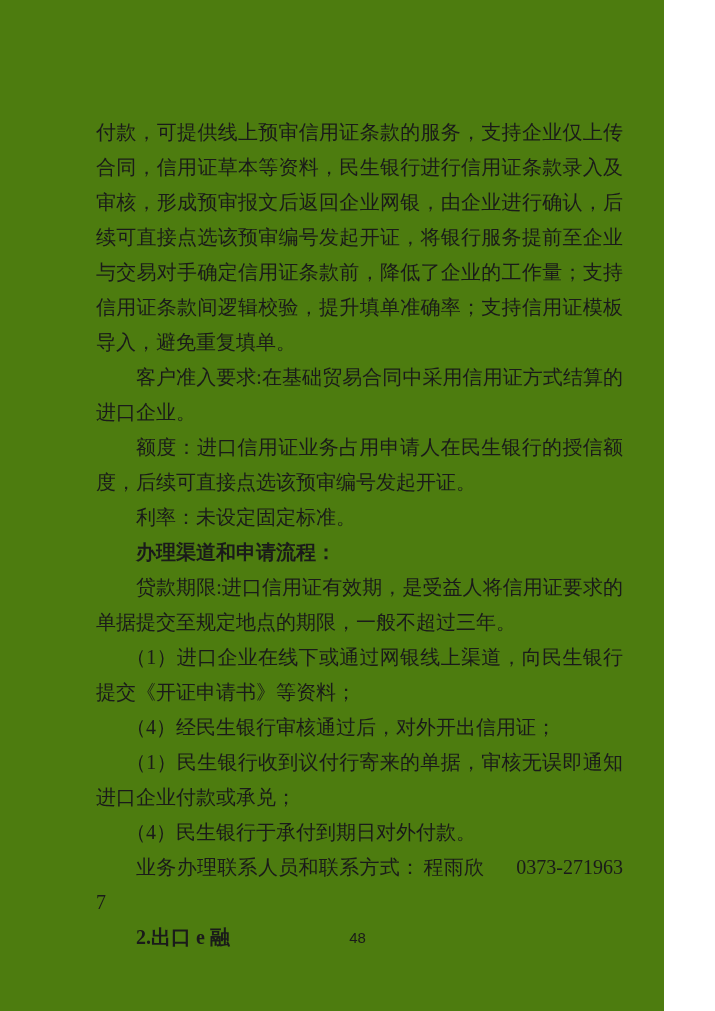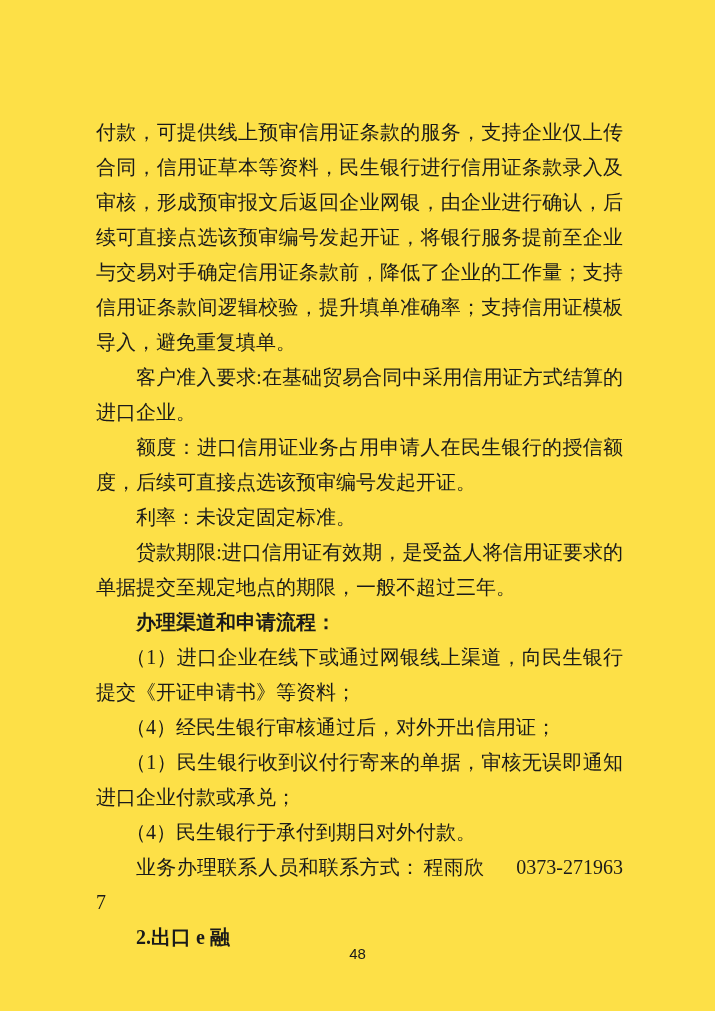--- a/index.html
+++ b/index.html
@@ -12,23 +12,23 @@
     height: 1011px;
     position: relative;
     font-family: "Liberation Serif", "DejaVu Serif", serif;
     color: #1a1a1a;
     overflow: hidden;
   }
   .page {
     position: absolute;
     left: 0;
     top: 0;
-    width: 715px;
+    width: 664px;
     height: 1011px;
-    background: #fde047;
+    background: #4d7c0f;
   }
   .content {
     position: absolute;
     left: 96px;
     top: 115px;
     width: 527px;
   }
   .para {
     margin: 0;
     font-size: 20px;
@@ -46,40 +46,39 @@
   .pageno {
     position: absolute;
     top: 928px;
     left: 0;
     width: 715px;
     text-align: center;
     font-size: 15px;
     line-height: 20px;
     color: #1a1a1a;
     font-family: "Liberation Sans", "DejaVu Sans", sans-serif;
-    margin-top: 16px;
   }
 </style>
 </head>
 <body>
 
 <div class="page">
   <div class="content">
 
     <p class="para"><span>付款，可提供线上预审信用证条款的服务，支持企业仅上传合同，信用证草本等资料，民生银行进行信用证条款录入及审核，形成预审报文后返回企业网银，由企业进行确认，后续可直接点选该预审编号发起开证，将银行服务提前至企业与交易对手确定信用证条款前，降低了企业的工作量；支持信用证条款间逻辑校验，提升填单准确率；支持信用证模板导入，避免重复填单。</span></p>
 
     <p class="para indent"><b>客户准入要求:</b><span>在基础贸易合同中采用信用证方式结算的进口企业。</span></p>
 
     <p class="para indent"><b>额度：</b><span>进口信用证业务占用申请人在民生银行的授信额度，后续可直接点选该预审编号发起开证。</span></p>
 
     <p class="para indent"><b>利率：</b><span>未设定固定标准。</span></p>
 
+    <p class="para indent bold"><span>办理渠道和申请流程：</span></p>
+
     <p class="para indent"><b>贷款期限:</b><span>进口信用证有效期，是受益人将信用证要求的单据提交至规定地点的期限，一般不超过三年。</span></p>
-
-    <p class="para indent bold"><span>办理渠道和申请流程：</span></p>
 
     <p class="para list-indent"><span>（1）进口企业在线下或通过网银线上渠道，向民生银行提交《开证申请书》等资料；</span></p>
 
     <p class="para list-indent"><span>（4）经民生银行审核通过后，对外开出信用证；</span></p>
 
     <p class="para list-indent"><span>（1）民生银行收到议付行寄来的单据，审核无误即通知进口企业付款或承兑；</span></p>
 
     <p class="para list-indent"><span>（4）民生银行于承付到期日对外付款。</span></p>
 
     <p class="para indent"><b>业务办理联系人员和联系方式：</b><span class="name-gap">程雨欣</span><span class="phone">0373-2719637</span></p>

